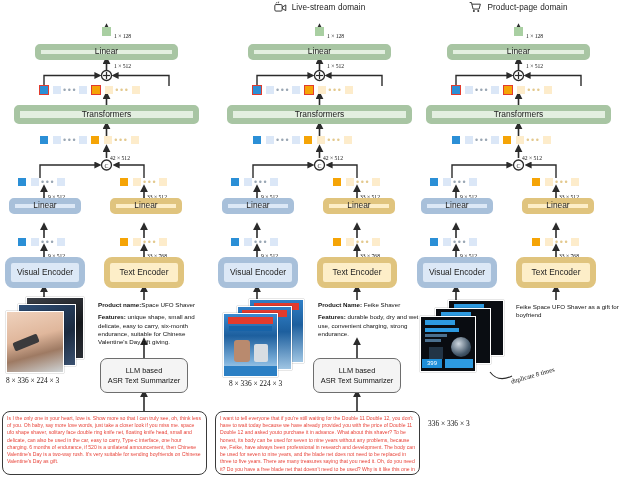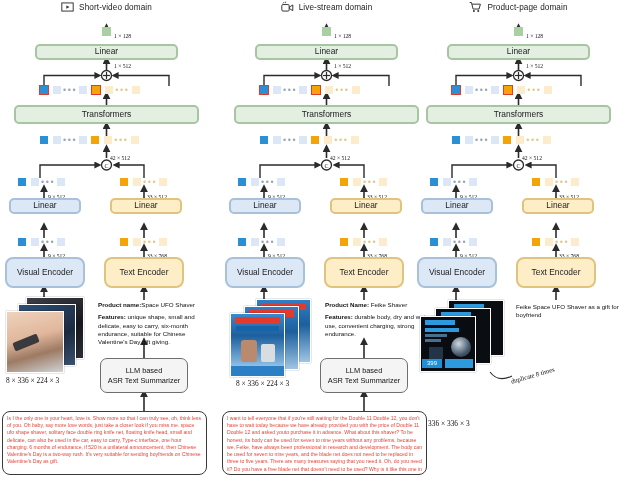--- a/index.html
+++ b/index.html
@@ -7,34 +7,34 @@
     margin: 0; padding: 0;
     width: 640px; height: 489px;
     background: #ffffff;
     font-family: "Liberation Sans", sans-serif;
     overflow: hidden;
   }
   #page { position: relative; width: 640px; height: 489px; }
 
   .col { position: absolute; top: 0; width: 213px; height: 489px; }
   .col-0 { left: 0; }
-  .col-1 { left: 220px; text-decoration: underline; }
+  .col-1 { left: 213px; text-decoration: underline; }
   .col-2 { left: 412px; }
 
   
   .domain-head {
     position: absolute; top: 1px; left: 0; width: 213px;
     display: flex; align-items: center; justify-content: center; gap: 5px;
   }
   .domain-icon { width: 13px; height: 12px; flex: 0 0 auto; display: block; }
   .domain-label { font-size: 8.2px; color: #1b1b1b; white-space: nowrap; letter-spacing: .1px; }
 
   
   .box {
-    position: absolute; border-radius: 5px; border: 2px solid #a16207;
+    position: absolute; border-radius: 5px; border: 6px solid #a16207;
     display: flex; align-items: center; justify-content: center;
     font-size: 8.4px; color: #222; text-align: center; line-height: 1.15;
   }
   .box.green { background: #e3efe0; border-color: #a8c5a3; }
   .box.blue  { background: #dce8f6; border-color: #a8c0da; }
   .box.yellow{ background: #fdeec8; border-color: #e0c47e; }
 
   
   svg.wires { position: absolute; left: 0; top: 0; width: 213px; height: 489px; overflow: visible; }
 
@@ -97,27 +97,20 @@
     line-height: 1.25; overflow: hidden; white-space: nowrap;
   }
 </style>
 </head>
 <body>
 
 <div id="page">
 
   <div class="col col-0">
 
-    <div class="domain-head">
-      <svg class="domain-icon" viewBox="0 0 16 14">
-        <rect x="1" y="2" width="14" height="10" fill="none" stroke="#333" stroke-width="1.2"></rect>
-        <polygon points="6.5,5 10.5,7 6.5,9" fill="#333"></polygon>
-      </svg>
-      <span class="domain-label">Short-video domain</span>
-    </div>
 
     <svg class="wires">
       <defs>
         <marker id="ah0" markerWidth="5" markerHeight="5" refX="2.6" refY="2.5" orient="auto">
           <path d="M0,0 L5,2.5 L0,5 z" fill="#2b2b2b"></path>
         </marker>
       </defs>
 
       <line x1="106.5" y1="36" x2="106.5" y2="27" stroke="#2b2b2b" stroke-width="1.6" marker-end="url(#ah0)"></line>
 

